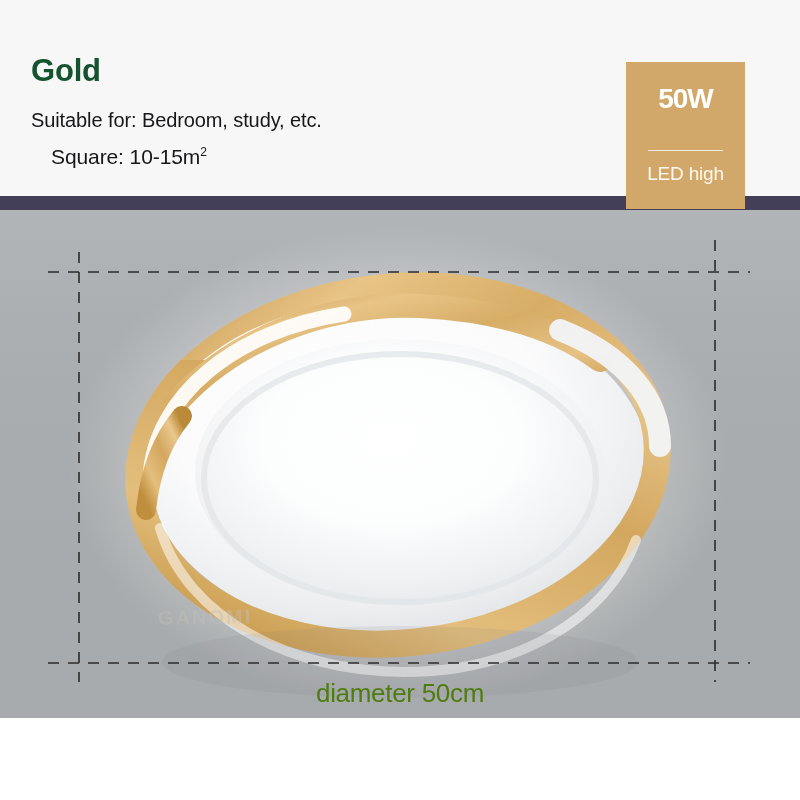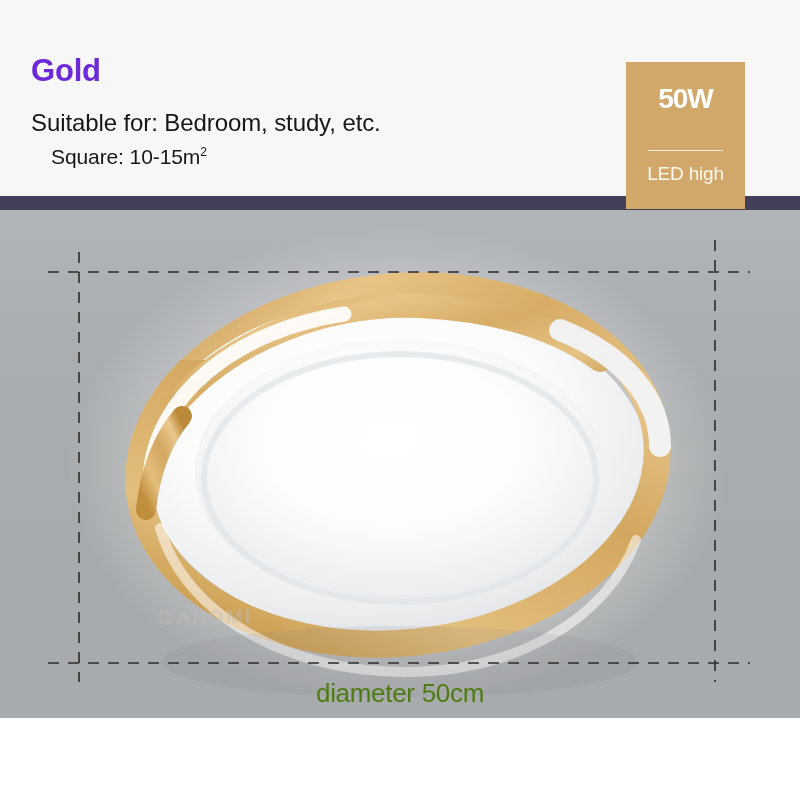--- a/index.html
+++ b/index.html
@@ -28,28 +28,28 @@
     width: 800px;
     height: 196px;
     background: #f7f7f7;
   }
   .header-title {
     position: absolute;
     left: 31px;
     top: 53px;
     font-size: 31px;
     font-weight: bold;
-    color: #6d28d9;
+    color: #14532d;
     letter-spacing: -0.2px;
   }
   .header-line1 {
     position: absolute;
     left: 31px;
     top: 109px;
-    font-size: 24px;
+    font-size: 20px;
     font-weight: normal;
     color: #17171a;
     letter-spacing: -0.1px;
   }
   .header-line2 {
     position: absolute;
     left: 51px;
     top: 145px;
     font-size: 21px;
     font-weight: normal;

